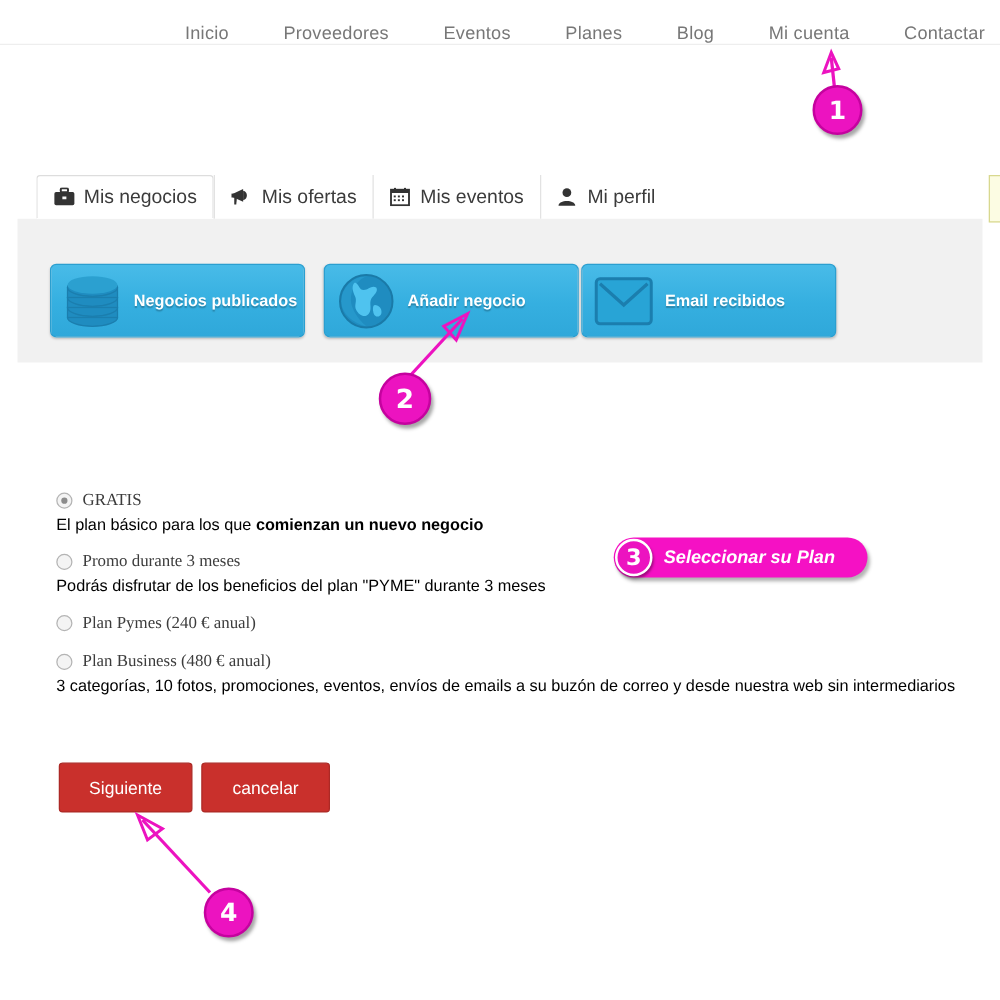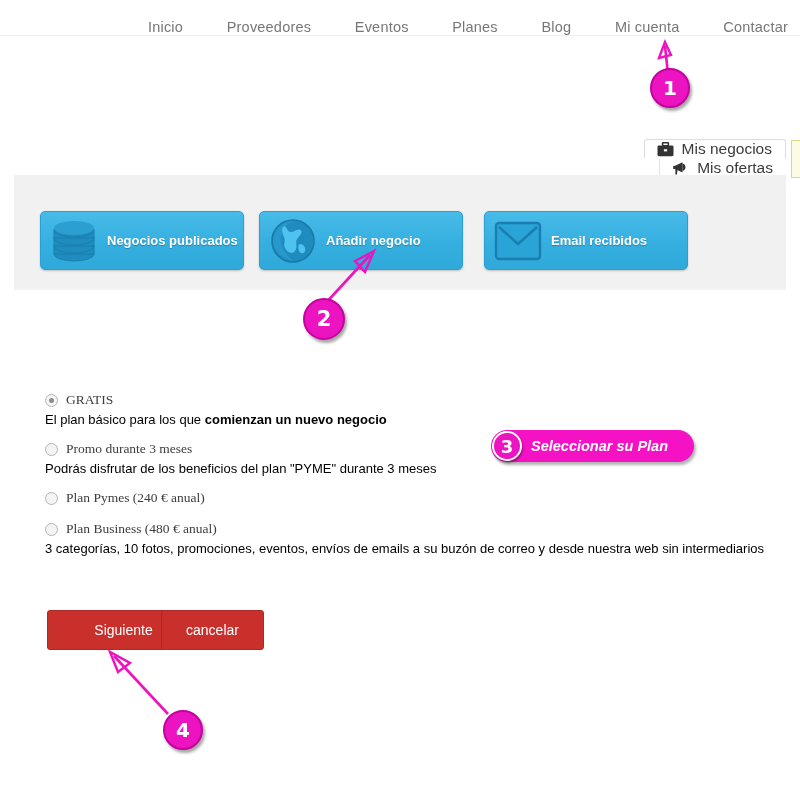--- a/index.html
+++ b/index.html
@@ -20,22 +20,22 @@
     position:absolute;left:148px;top:0;width:640px;height:35px;
     display:flex;align-items:flex-end;justify-content:space-between;
   }
   .nav-link{
     font-size:14.5px;color:#777777;letter-spacing:.2px;
     white-space:nowrap;cursor:pointer;
   }
 
   
   .tabs{
-    position:absolute;left:14px;top:139px;width:772px;height:36px;
-    display:flex;align-items:flex-end;flex-direction:column;
+    position:absolute;left:29px;top:139px;width:772px;height:36px;
+    display:flex;align-items:flex-end;
   }
   .tab{
     height:35px;box-sizing:border-box;
     display:flex;align-items:center;gap:7px;
     padding:0 13px 0 12px;
     font-size:15.5px;color:#3b3b3b;
     border-left:1px solid #e2e2e2;
     background:transparent;cursor:pointer;white-space:nowrap;
   }
   .tab:first-child{border-left:1px solid #dddddd;}
@@ -65,21 +65,21 @@
     width:66px;height:100%;
     display:flex;align-items:center;justify-content:center;flex:0 0 auto;
   }
   .bigbtn .lbl{
     color:#ffffff;font-size:13px;font-weight:bold;
     text-shadow:0 1px 1px rgba(0,0,0,.25);
     white-space:nowrap;padding-right:10px;
   }
   #btn-negocios{left:40px;width:202px;}
   #btn-anadir{left:259px;width:202px;}
-  #btn-email{left:484px;width:202px;}
+  #btn-email{left:465px;width:202px;}
 
   
   .yellow-notice{
     position:absolute;left:791px;top:140px;width:16px;height:38px;
     background:#fcfce3;border:1px solid #d8d88f;box-sizing:border-box;
   }
 
   
   .plans{position:absolute;left:45px;top:391px;width:730px;}
   .plan{margin-bottom:13px;}
@@ -97,21 +97,21 @@
   .plan-desc{font-size:13px;color:#000000;margin-top:3px;}
   .plan-desc b{font-weight:bold;}
 
   
   .btn-red{
     position:absolute;height:38px;border-radius:3px;
     background:#c9302c;border:1px solid #ac2925;
     color:#ffffff;font-size:14px;
     display:flex;align-items:center;justify-content:center;cursor:pointer;
   }
-  #btn-siguiente{left:47px;top:610px;width:105px;padding-left:23px;}
+  #btn-siguiente{left:47px;top:610px;width:105px;}
   #btn-cancelar{left:161px;top:610px;width:101px;}
 
   
   .badge{
     position:absolute;border-radius:50%;
     background:#ec13c0;border:2px solid #c5029f;
     box-shadow:2px 3px 3px rgba(0,0,0,.35);
     color:#ffffff;font-weight:bold;
     display:flex;align-items:center;justify-content:center;
     font-family:"DejaVu Sans",sans-serif;

